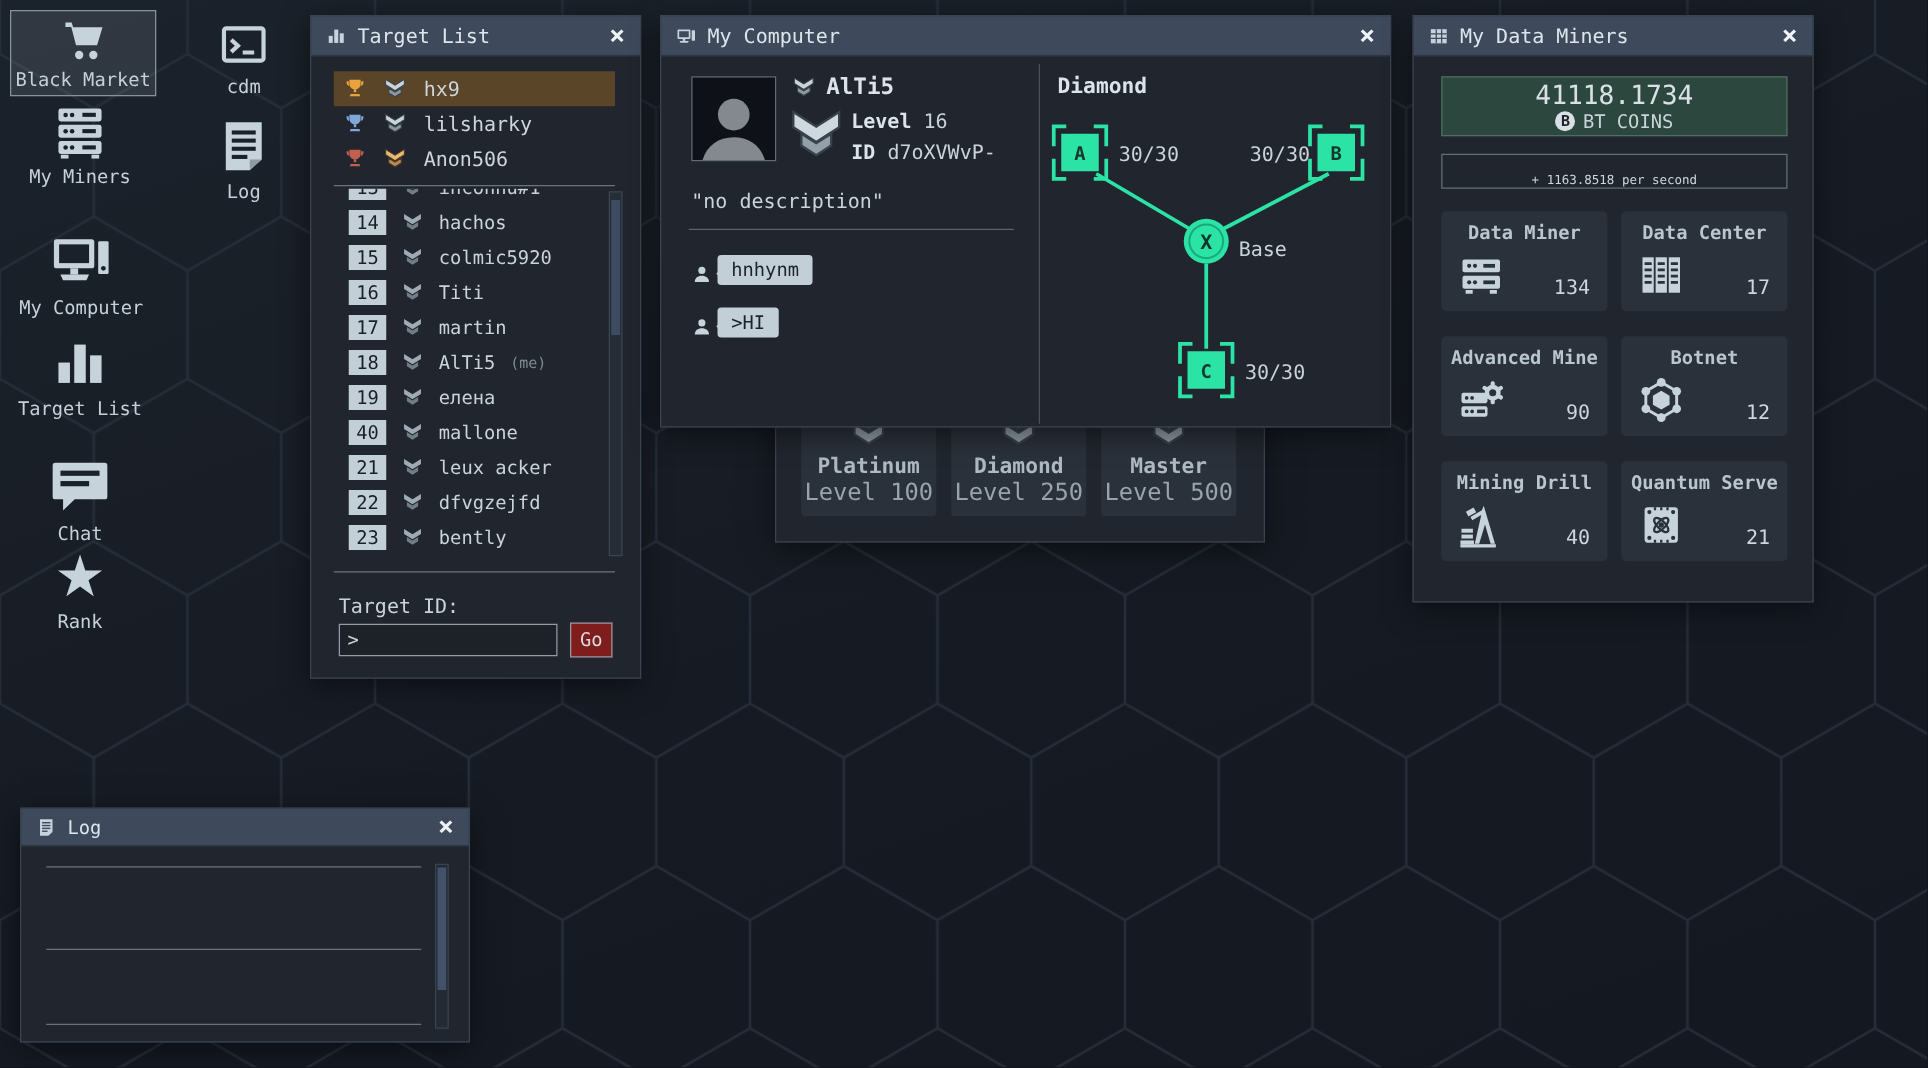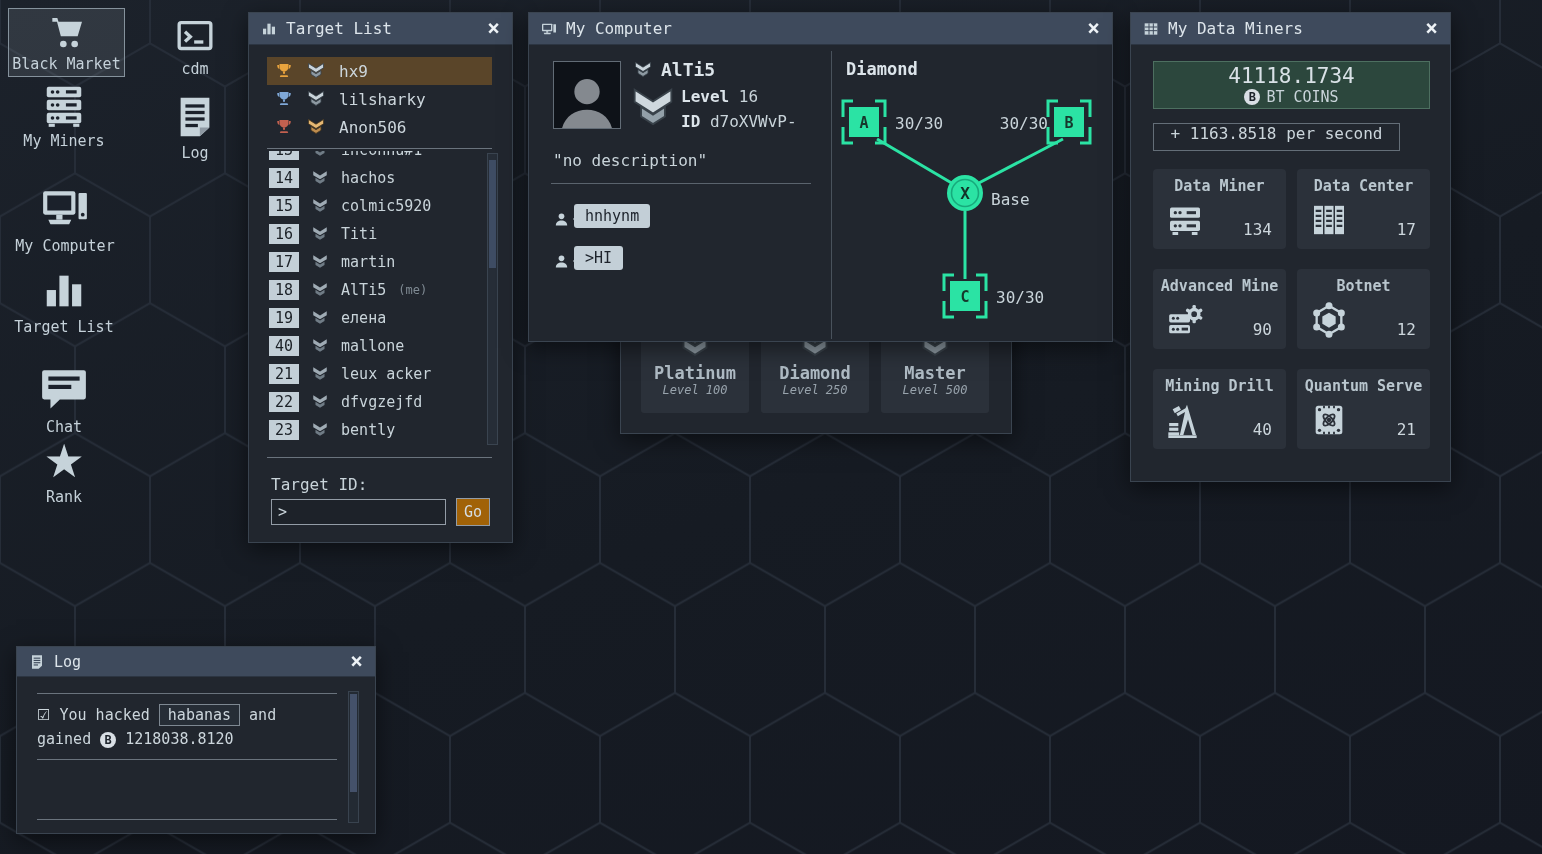--- a/index.html
+++ b/index.html
@@ -32,36 +32,36 @@
                 color:#c6d3da; }
 
   
   .w-targets { left:248px; top:12px; width:265px; height:531px; }
   .t3row { display:flex; align-items:center; height:28px; margin:0 20px 0 18px;
            padding:0 8px; gap:13px; font-size:16px; color:#ccd6dc; cursor:pointer; }
   .t3row.hl { background:#5a4529; }
   .t3wrap { margin-top:12px; }
   .tl-hr { border:none; border-top:1px solid #6a737d; margin:7px 20px 0 18px; }
   .tl-list { position:absolute; left:0; top:138px; width:232px; height:296px; overflow:hidden; }
-  .nrow { display:flex; align-items:center; height:28px; padding-left:20px; gap:12px;
+  .nrow { display:flex; align-items:center; height:28px; padding-left:30px; gap:12px;
           font-size:15px; color:#c9d4da; cursor:pointer; }
   .nrow:first-child { margin-top:-15px; }
   .num { background:#c3cfd7; color:#1b2026; padding:0 6px; line-height:20px;
          font-size:15px; flex:0 0 auto; }
   .suffix { color:#7f8a93; font-size:12px; }
   .tl-sb { position:absolute; right:14px; top:140px; width:11px; height:292px;
            background:#262d37; border:1px solid #3a4450; }
   .tl-sb .thumb { position:absolute; left:1px; right:1px; top:6px; height:108px;
                   background:#3e4c63; }
   .tid-label { position:absolute; left:22px; top:462px; font-size:16px; color:#c9d4da; }
   .tid-input { position:absolute; left:22px; top:486px; width:175px; height:26px;
                background:#1d2229; border:1px solid #939ca6; color:#c9d4da;
                font:15px "DejaVu Sans Mono",monospace; padding:0 6px; }
   .go-btn { position:absolute; left:207px; top:485px; width:34px; height:28px;
-            background:#a16207; border:1px solid #939ca6; color:#d5dde3;
+            background:#7f1d1d; border:1px solid #939ca6; color:#d5dde3;
             font:15px "DejaVu Sans Mono",monospace; cursor:pointer; }
 
   
   .w-comp { left:528px; top:12px; width:585px; height:330px; }
   .avatar { position:absolute; left:24px; top:48px; width:68px; height:68px;
             background:#0e1218; border:1px solid #626c76; overflow:hidden; }
   .avatar svg { width:66px; height:66px; display:block; margin-top:6px; }
   .mini-bdg { position:absolute; left:104px; top:47px; width:20px; height:20px; }
   .pname { position:absolute; left:132px; top:46px; font-size:18px; font-weight:bold;
            color:#dce4ea; }
@@ -82,35 +82,35 @@
               color:#dce4ea; }
   .fw-svg { position:absolute; left:308px; top:80px; }
 
   
   .w-badges { left:620px; top:150px; width:392px; height:284px; z-index:1; }
   .bcard { position:absolute; top:162px; width:108px; height:100px; background:#2b313a;
            border-radius:3px; display:flex; flex-direction:column; align-items:center;
            padding-top:4px; }
   .bcard svg { width:46px; height:46px; }
   .bname { font-size:17px; font-weight:bold; color:#aebac3; }
-  .blvl { font-size:12px; color:#98a3ac;font-style:italic; }
+  .blvl { font-size:19px; color:#98a3ac; }
 
   
   .w-miners { left:1130px; top:12px; width:321px; height:470px; }
   .coins-box { position:absolute; left:22px; top:48px; width:277px; height:48px;
                background:#2c473d; border:1px solid #4d6f60; display:flex;
                flex-direction:column; align-items:center; justify-content:center; }
   .coins-num { font-size:21px; color:#d9e1e6; line-height:24px; }
   .coins-unit { display:flex; align-items:center; gap:6px; font-size:15px; color:#c9d4da; }
   .coin { display:inline-flex; width:16px; height:16px; border-radius:50%;
           background:#d9dfe5; color:#1d232b; font-size:12px; font-weight:bold;
           align-items:center; justify-content:center; }
-  .rate-box { position:absolute; left:22px; top:110px; width:247px; height:28px;
-              border:1px solid #646e78; display:flex; align-items:flex-start;
-              justify-content:center; font-size:16px; color:#ccd6dc; }
+  .rate-box { position:absolute; left:22px; top:110px; width:277px; height:28px;
+              border:1px solid #646e78; display:flex; align-items:flex-end;
+              justify-content:center; font-size:10px; color:#ccd6dc; }
   .mcard { position:absolute; width:133px; height:80px; background:#2b313a;
            border-radius:4px; cursor:pointer; }
   .mcard .mt { text-align:center; margin-top:8px; font-size:15px; font-weight:bold;
                color:#b9c6ce; white-space:nowrap; overflow:hidden; }
   .mcard svg { position:absolute; left:12px; bottom:9px; width:40px; height:40px; }
   .mcard .cnt { position:absolute; right:14px; bottom:10px; font-size:16px; color:#ccd6dc; }
 
   
   .w-log { left:16px; top:646px; width:360px; height:188px; z-index:4; }
   .w-log .win-hd { height:30px; font-size:15px; }
@@ -645,29 +645,20 @@
             <rect x="7" y="12.2" width="10" height="1.7"></rect>
             <rect x="7" y="15.6" width="6.5" height="1.7"></rect>
           </g>
       </svg>
       <span>Log</span>
       <span class="win-x">×</span>
     </div>
 
     <div class="log-hr" style="top:46px;"></div>
 
-    <div class="log-entry" style="top:56px;">
-      <span class="wglyph">☑</span>
-      <span>You hacked</span>
-      <span class="tag">habanas</span>
-      <span>and</span><br>
-      <span>gained</span>
-      <span class="coin">B</span>
-      <span>1218038.8120</span>
-    </div>
 
     <div class="log-hr" style="top:112px;"></div>
 
 
     <div class="log-hr" style="top:172px;"></div>
     <div class="log-sb">
         <div class="thumb"></div>
       </div>
   </div>
 

